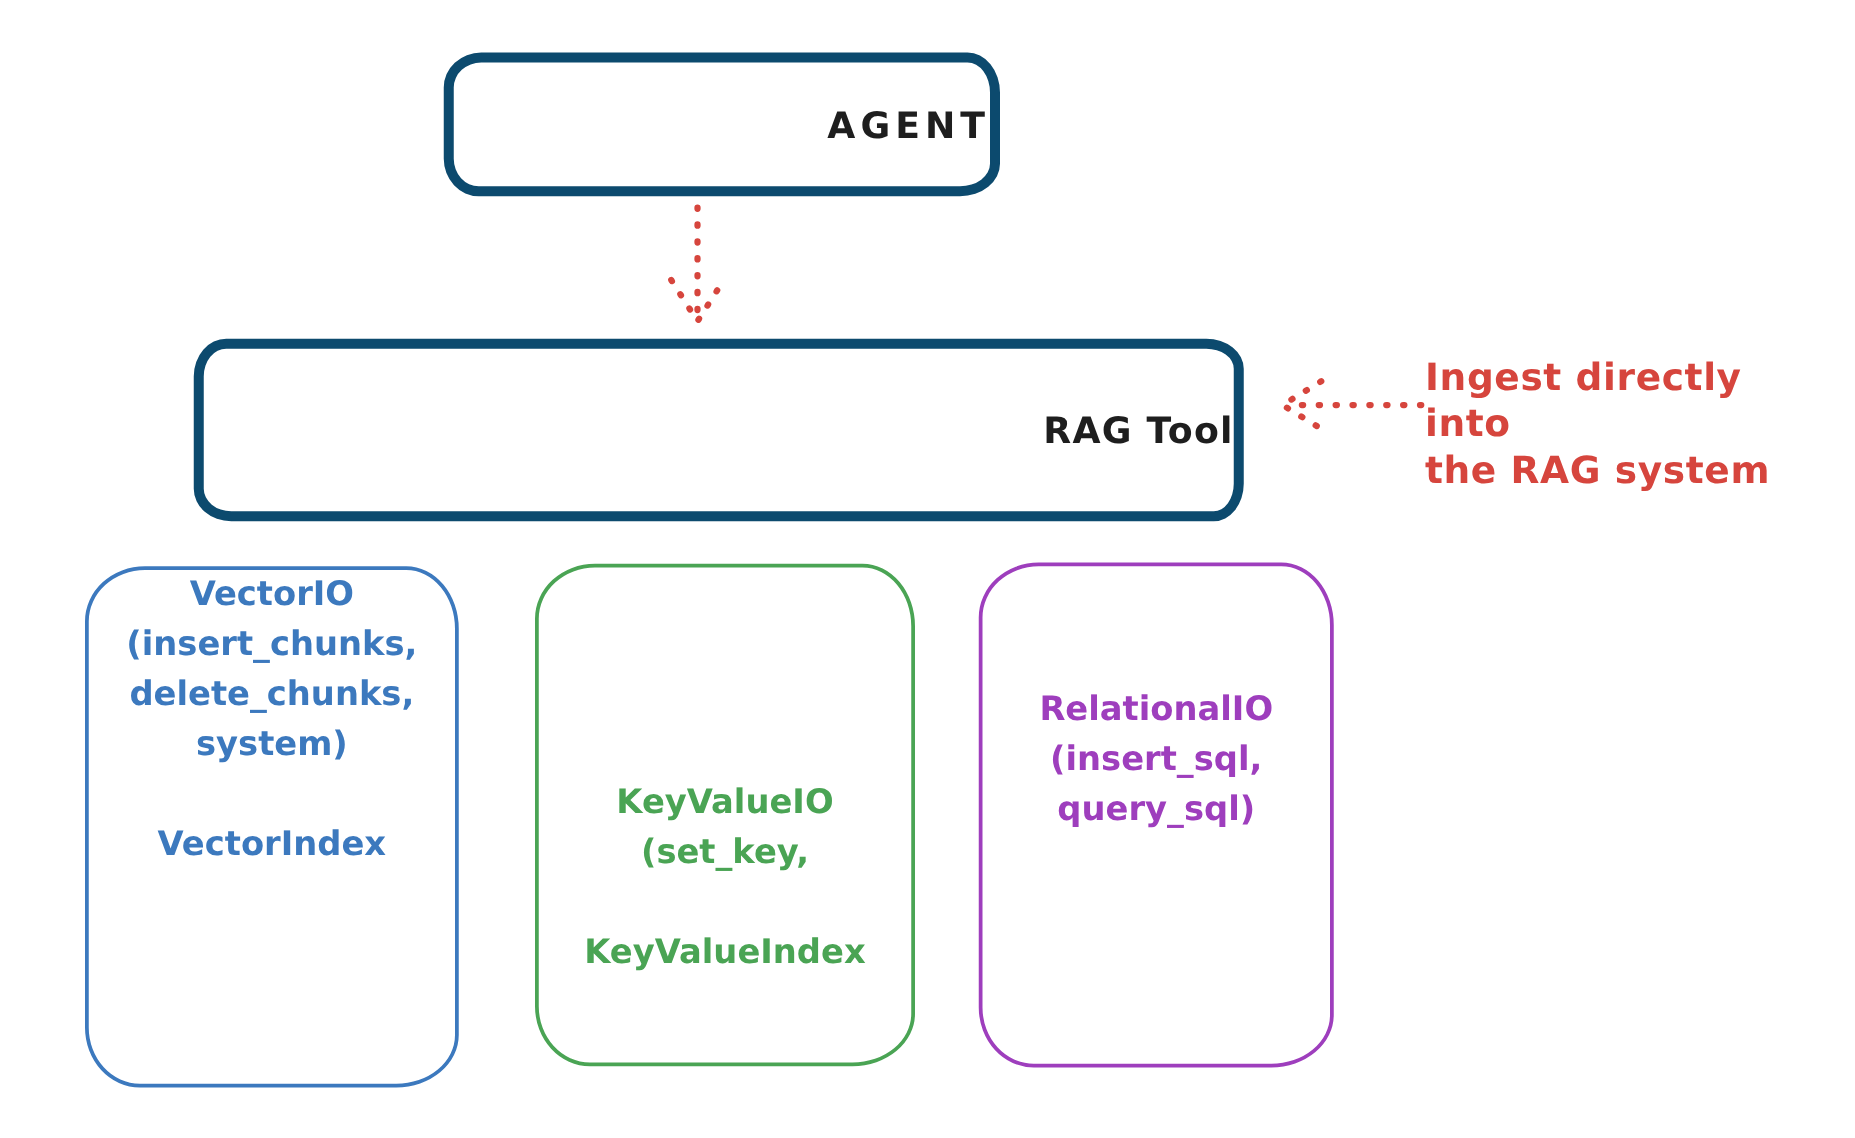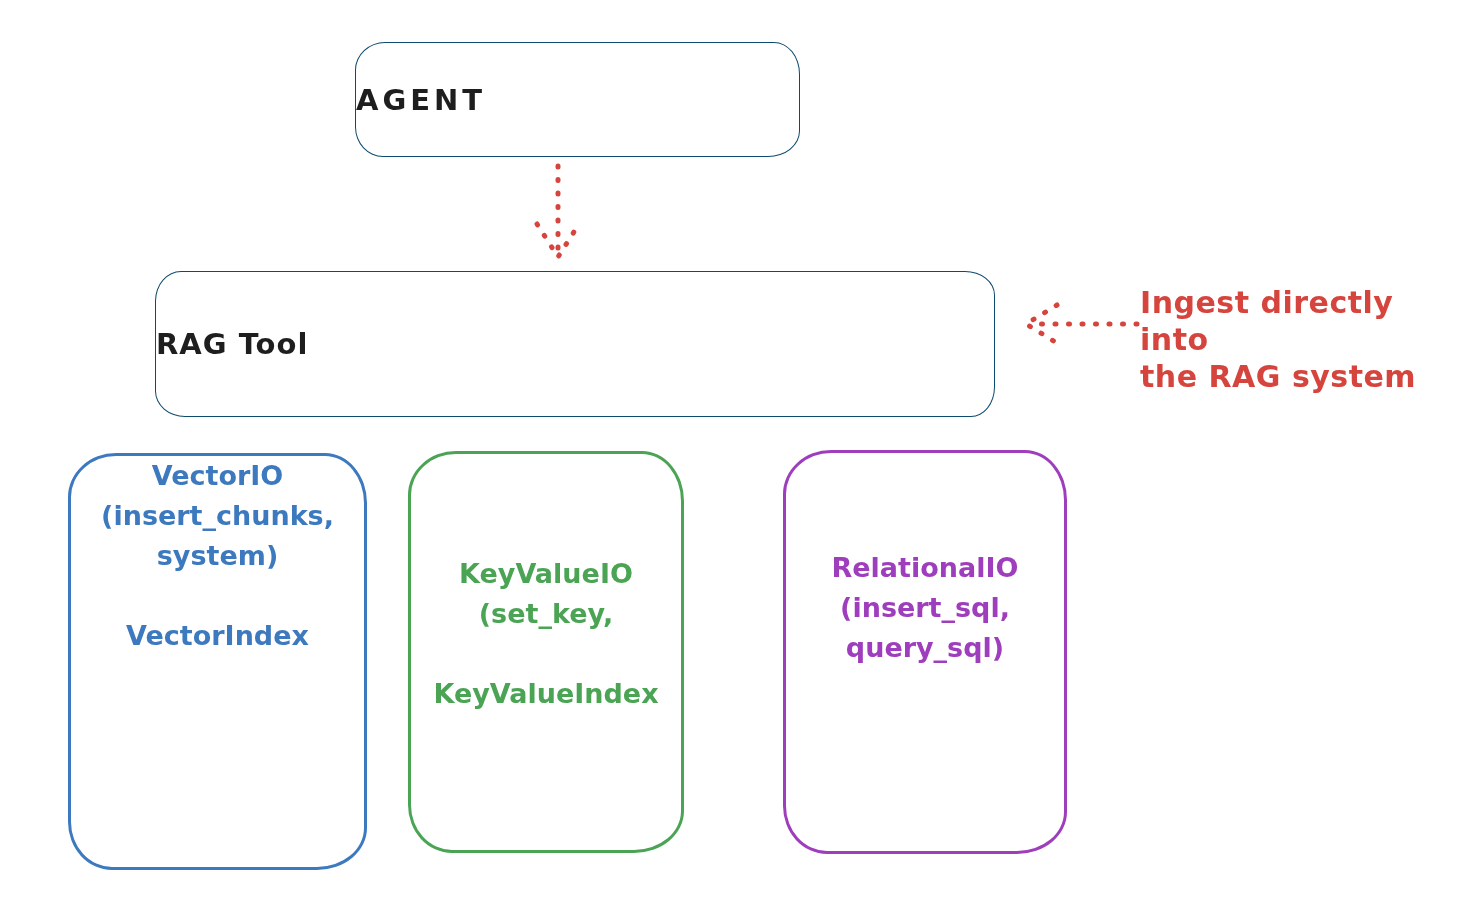--- a/index.html
+++ b/index.html
@@ -7,25 +7,25 @@
     position: relative;
     width: 1484px;
     height: 910px;
     background: #ffffff;
     font-family: "DejaVu Sans", sans-serif;
     color: #1e1e1e;
     overflow: hidden;
   }
   .box {
     position: absolute;
-    border: 1px solid #0c4a6e;
+    border: 8px solid #0c4a6e;
     background: #ffffff;
     display: flex;
     align-items: center;
-    justify-content: flex-start;
+    justify-content: flex-end;
     box-sizing: border-box;
   }
   .agent-box {
     left: 355px; top: 42px;
     width: 445px; height: 115px;
     border-radius: 30px 26px 32px 28px / 28px 32px 26px 30px;
     font-size: 29px;
     font-weight: 600;
     letter-spacing: 4px;
   }
@@ -44,21 +44,21 @@
     flex-direction: column;
     justify-content: flex-start;
     text-align: center;
     font-size: 27px;
     font-weight: 600;
     border-radius: 48px 42px 50px 44px / 44px 50px 42px 48px;
   }
   .store-box .store-lines div { line-height: 40px; }
   .store-index { margin-top: 40px; line-height: 40px; }
   .store-vector { left: 68px;  top: 453px; width: 299px; height: 417px; }
-  .store-kv     { left: 408px; top: 451px; width: 276px; height: 402px; padding-top: 100px; }
+  .store-kv     { left: 428px; top: 451px; width: 304px; height: 402px; padding-top: 100px; justify-content: center; }
   .store-rel    { left: 783px; top: 450px; width: 284px; height: 404px; padding-top: 95px; }
 
   .arrow { position: absolute; }
   .arrow path {
     fill: none;
     stroke: var(--c, #d6453d);
     stroke-width: 5;
     stroke-linecap: round;
     stroke-dasharray: 1 12.5;
   }
@@ -101,20 +101,21 @@
 
   <div class="ingest-note" style="--c: #d6453d;">
     <div>Ingest directly into</div>
     <div>the RAG system</div>
   </div>
 
   <div class="box store-box store-vector" style="--c: #3c79be;">
     <div class="store-lines">
       <div>VectorIO</div>
       <div>(insert_chunks,</div>
+      <div>delete_chunks,</div>
       <div>system)</div>
     </div>
     <div class="store-index">VectorIndex</div>
   </div>
 
   <div class="box store-box store-kv" style="--c: #4aa454;">
     <div class="store-lines">
       <div>KeyValueIO</div>
       <div>(set_key,</div>
     </div>

